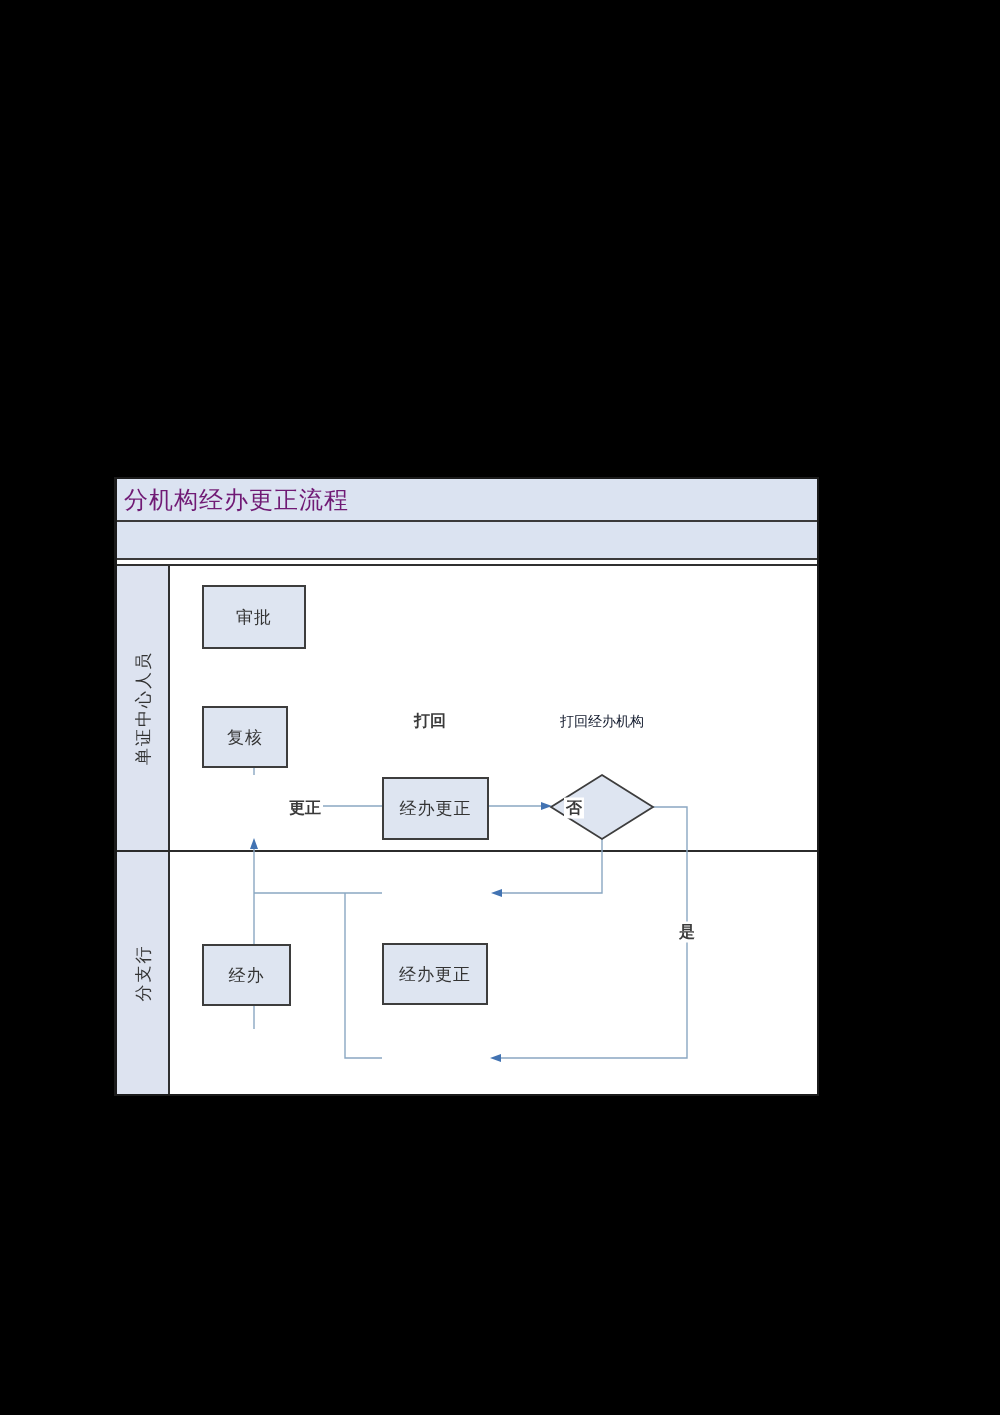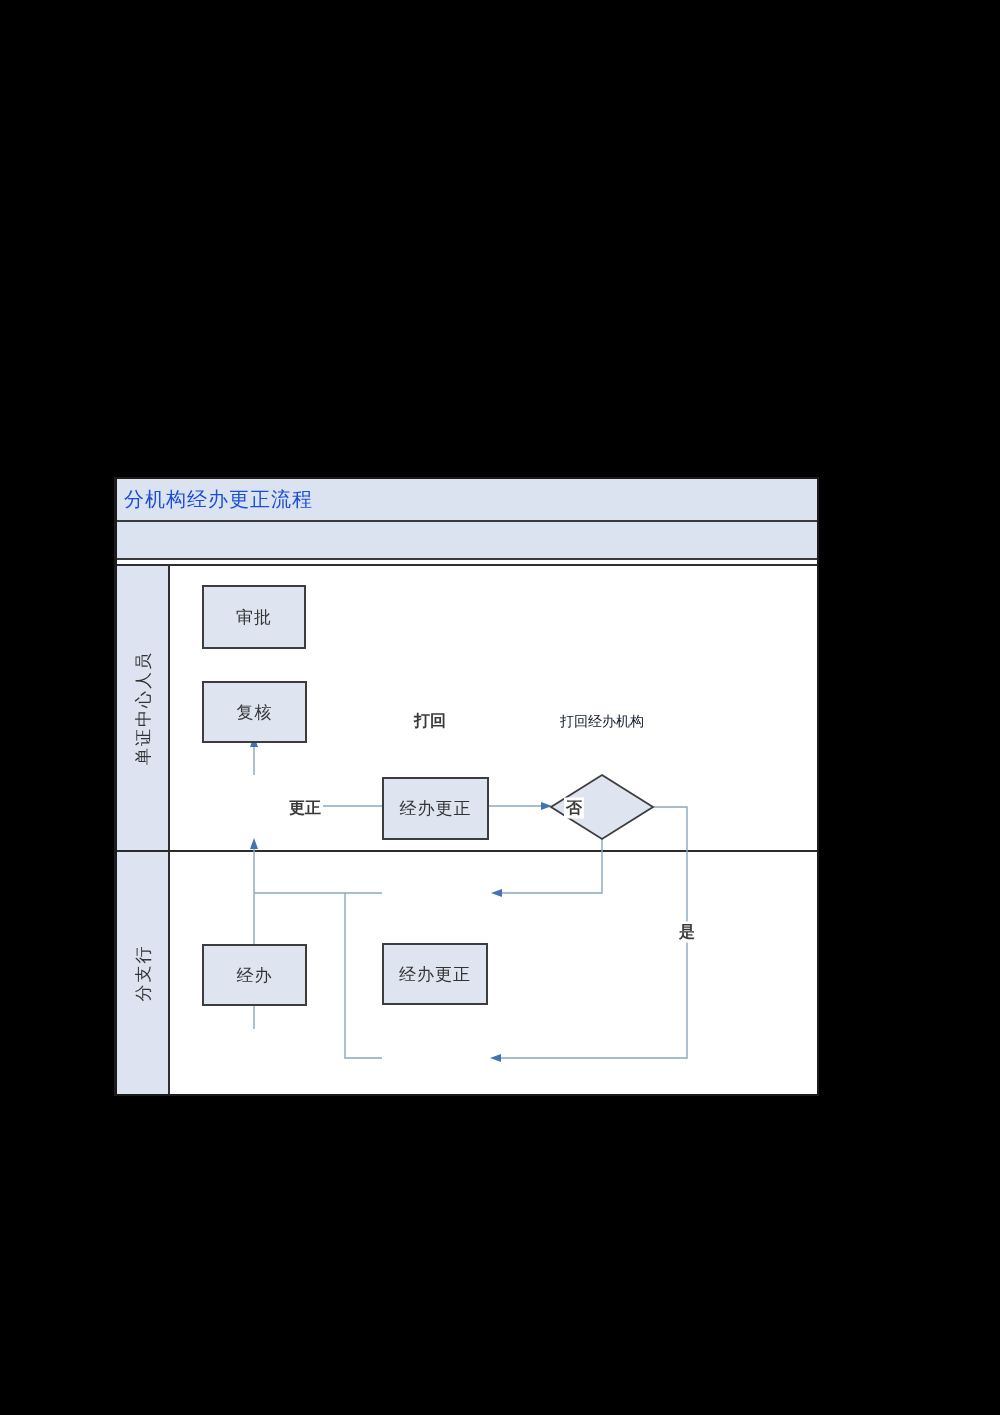--- a/index.html
+++ b/index.html
@@ -17,21 +17,21 @@
     box-sizing:content-box;
   }
   .band{
     position:absolute;left:0;width:100%;
     background:#dbe3f1;
     border-bottom:2px solid #3a3a3a;
     box-sizing:border-box;
   }
   .title-band{top:0;height:43px;display:flex;align-items:center;}
   .title-text{
-    font-size:20px;color:#1d4ed8;padding-left:7px;letter-spacing:1px;white-space:nowrap;
+    font-size:24px;color:#701a75;padding-left:7px;letter-spacing:1px;white-space:nowrap;
   }
   .sub-band{top:43px;height:38px;}
   .gap-band{position:absolute;left:0;top:81px;width:100%;height:4px;background:#ffffff;}
   .lanes{
     position:absolute;left:0;top:85px;width:100%;height:530px;
     border-top:2px solid #303030;box-sizing:border-box;
   }
   .lane-label-col{
     position:absolute;left:0;top:0;width:53px;height:100%;
     background:#dde3f0;border-right:2px solid #303030;box-sizing:border-box;
@@ -111,29 +111,29 @@
         <polygon points="490,971 501,967 501,975"></polygon>
       </g>
 
       <polygon points="602,688 653,720 602,752 551,720" fill="#dee5f1" stroke="#3d3d3d" stroke-width="1.8"></polygon>
     </svg>
 
     <div class="node" style="left:85px;top:19px;width:104px;height:64px;">
       <span>审批</span>
     </div>
 
-    <div class="node" style="left:85px;top:115px;width:105px;height:62px;">
+    <div class="node" style="left:85px;top:140px;width:86px;height:62px;">
       <span>复核</span>
     </div>
 
     <div class="node" style="left:265px;top:211px;width:107px;height:63px;">
       <span>经办更正</span>
     </div>
 
-    <div class="node" style="left:85px;top:378px;width:105px;height:62px;">
+    <div class="node" style="left:85px;top:378px;width:89px;height:62px;">
       <span>经办</span>
     </div>
 
     <div class="node" style="left:265px;top:377px;width:106px;height:62px;">
       <span>经办更正</span>
     </div>
 
     <div class="diamond-label" style="left:437px;top:142px;width:96px;height:28px;">打回经办机构</div>
 
     <span class="edge-label" style="left:313px;top:155px;">打回</span>

